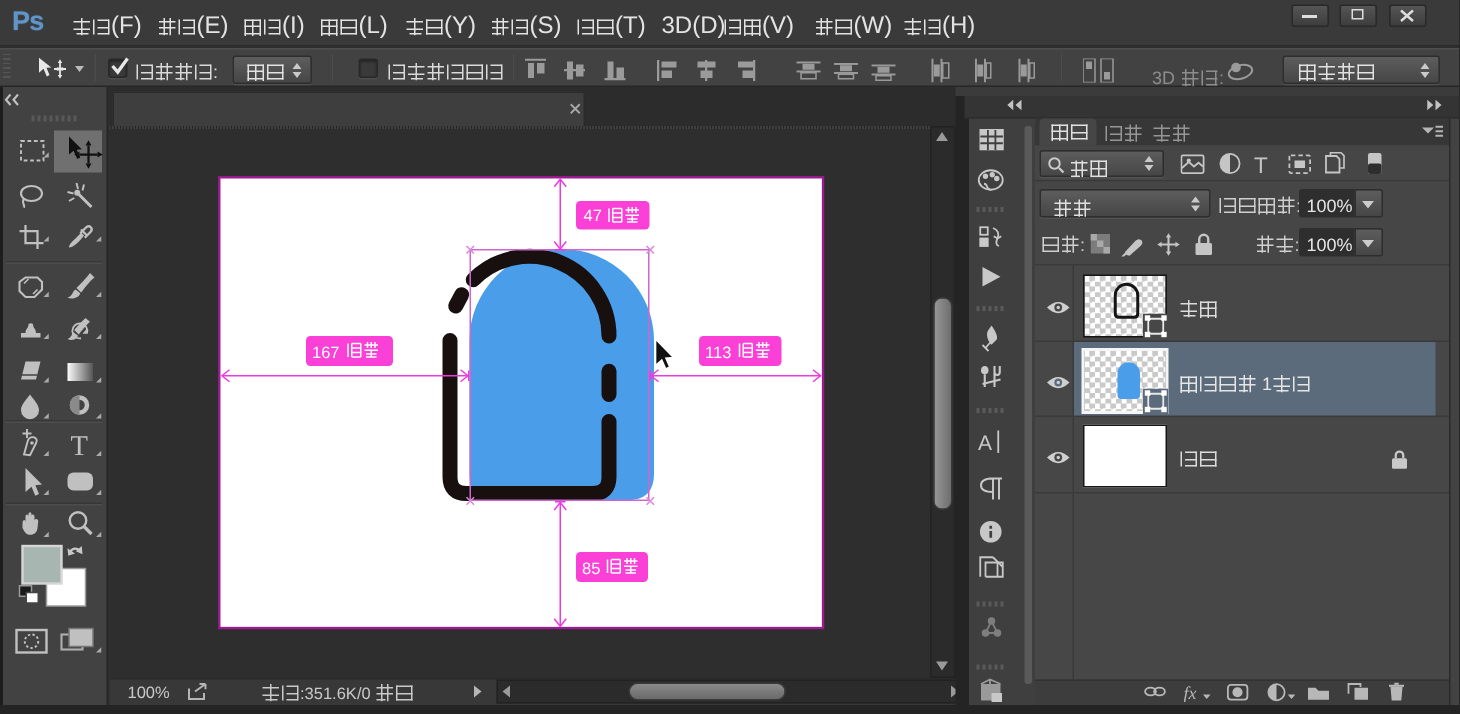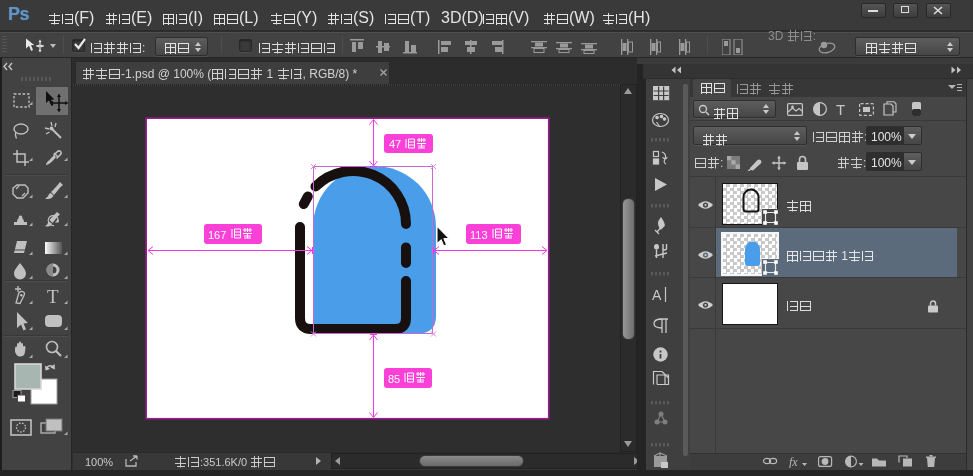--- a/index.html
+++ b/index.html
@@ -187,21 +187,21 @@
   </svg>
   <div class="abs osep" style="left:707px;"></div>
   <svg class="abs" style="left:722px;top:39px" width="22" height="16" viewBox="0 0 22 16">
     <g fill="#9a9a9a">
         <rect x="0" y="0" width="8" height="16" fill="none" stroke="#9a9a9a"></rect>
         <rect x="2" y="2" width="4" height="5"></rect>
         <rect x="12" y="0" width="8" height="16" fill="none" stroke="#9a9a9a"></rect>
         <rect x="14" y="9" width="4" height="5"></rect>
       </g>
   </svg>
-  <div class="abs" style="left:768px;top:29px;color:#8d8d8d;font-size:12px">3D <i class="c cb"></i><i class="c cd"></i>:</div>
+  <div class="abs" style="left:768px;top:45px;color:#8d8d8d;font-size:12px">3D <i class="c cb"></i><i class="c cd"></i>:</div>
   <svg class="abs" style="left:818px;top:40px" width="18" height="14" viewBox="0 0 18 14">
     <ellipse cx="9" cy="8" rx="8" ry="4.5" fill="none" stroke="#9a9a9a" stroke-width="1.3" transform="rotate(-15 9 8)"></ellipse>
     <circle cx="6" cy="5" r="3.2" fill="#9a9a9a"></circle>
   </svg>
   <div class="abs ddl" style="left:855px;top:37px;width:105px;height:19px;font-size:12px;">
     <span style="position:absolute;left:9px;top:3px"><i class="c cc"></i><i class="c ce"></i><i class="c cb"></i><i class="c ca"></i></span>
       <span class="updn"></span>
   </div>
 
   <div class="abs" id="toolbar"></div>
@@ -327,21 +327,20 @@
       <rect x="46" y="1" width="16" height="12" fill="#c0c0c0" stroke="#777"></rect>
     </g>
 
     <g fill="#aaa">
       <path d="M29 47 l3.5 0 l0 -3.5 Z M29 103 l3.5 0 l0 -3.5 Z M64 103 l3.5 0 l0 -3.5 Z M29 140 l3.5 0 l0 -3.5 Z M64 140 l3.5 0 l0 -3.5 Z M29 168 l3.5 0 l0 -3.5 Z M64 168 l3.5 0 l0 -3.5 Z M29 197 l3.5 0 l0 -3.5 Z M64 197 l3.5 0 l0 -3.5 Z M29 221 l3.5 0 l0 -3.5 Z M64 221 l3.5 0 l0 -3.5 Z M29 246 l3.5 0 l0 -3.5 Z M64 246 l3.5 0 l0 -3.5 Z M29 272 l3.5 0 l0 -3.5 Z M64 272 l3.5 0 l0 -3.5 Z M29 300 l3.5 0 l0 -3.5 Z M64 300 l3.5 0 l0 -3.5 Z M64 377 l3.5 0 l0 -3.5 Z"></path>
     </g>
   </svg>
 
   <div class="abs" id="tabbar"></div>
   <div class="abs" id="doctab"></div>
-  <div class="abs" style="left:82px;top:67px;color:#d2d2d2;font-size:12px;"><i class="c cb"></i><i class="c ce"></i><i class="c ca"></i>-1.psd @ 100% (<i class="c cc"></i><i class="c cd"></i><i class="c ca"></i><i class="c cb"></i> 1 <i class="c ce"></i><i class="c cd"></i>, RGB/8) *</div>
   <svg class="abs" style="left:379px;top:68px" width="9" height="9">
       <path d="M1.5 1.5 L7.5 7.5 M7.5 1.5 L1.5 7.5" stroke="#a8a8a8" stroke-width="1.2"></path>
     </svg>
   <div class="abs" id="canvasarea"></div>
   <div class="abs" style="left:73px;top:84px;width:565px;height:2px;background:repeating-linear-gradient(90deg,#3f3f3f 0 1px,#252525 1px 2px);"></div>
   <svg class="abs" style="left:73px;top:84px" width="565" height="368" viewBox="73 84 565 368">
     <rect x="146.2" y="118.2" width="402.5" height="300.5" fill="#ffffff" stroke="#9c1b92" stroke-width="1.6"></rect>
 
     <path d="M313 227 A61.5 61 0 0 1 436 227 L436 316 Q436 333.5 418 333.5 L330 333.5 Q313 333.5 313 316 Z" fill="#4a9de9"></path>
 

